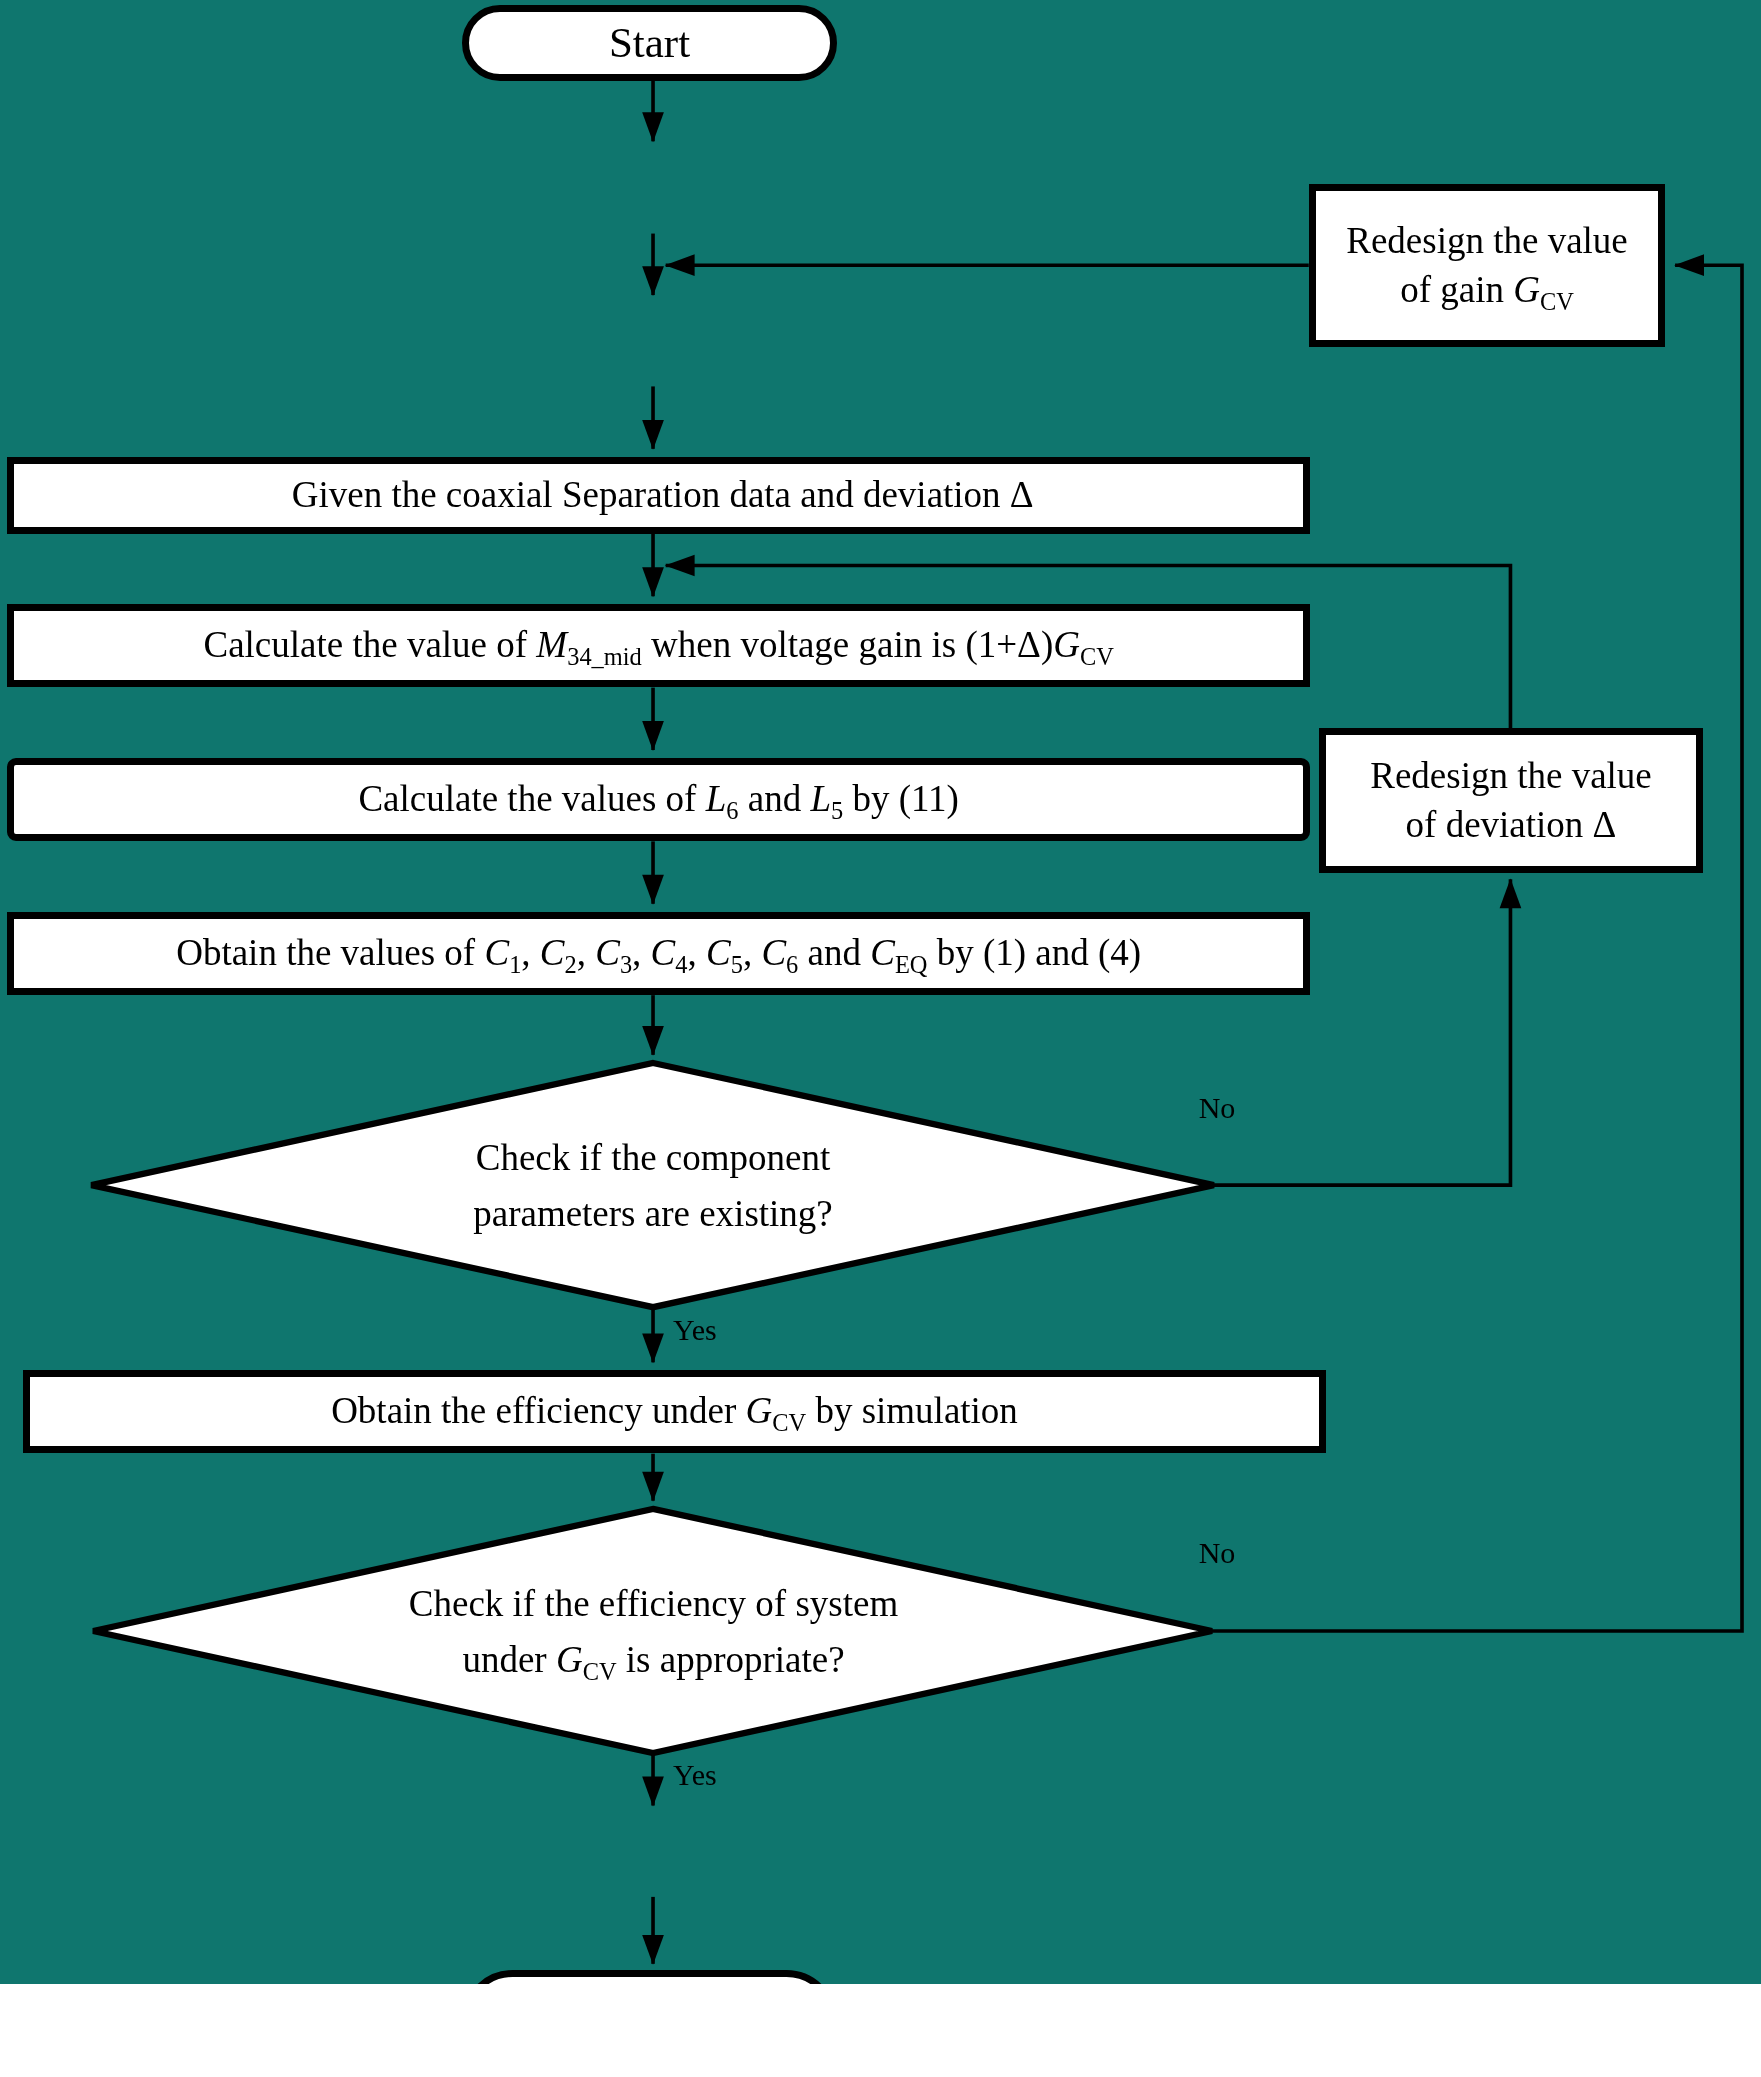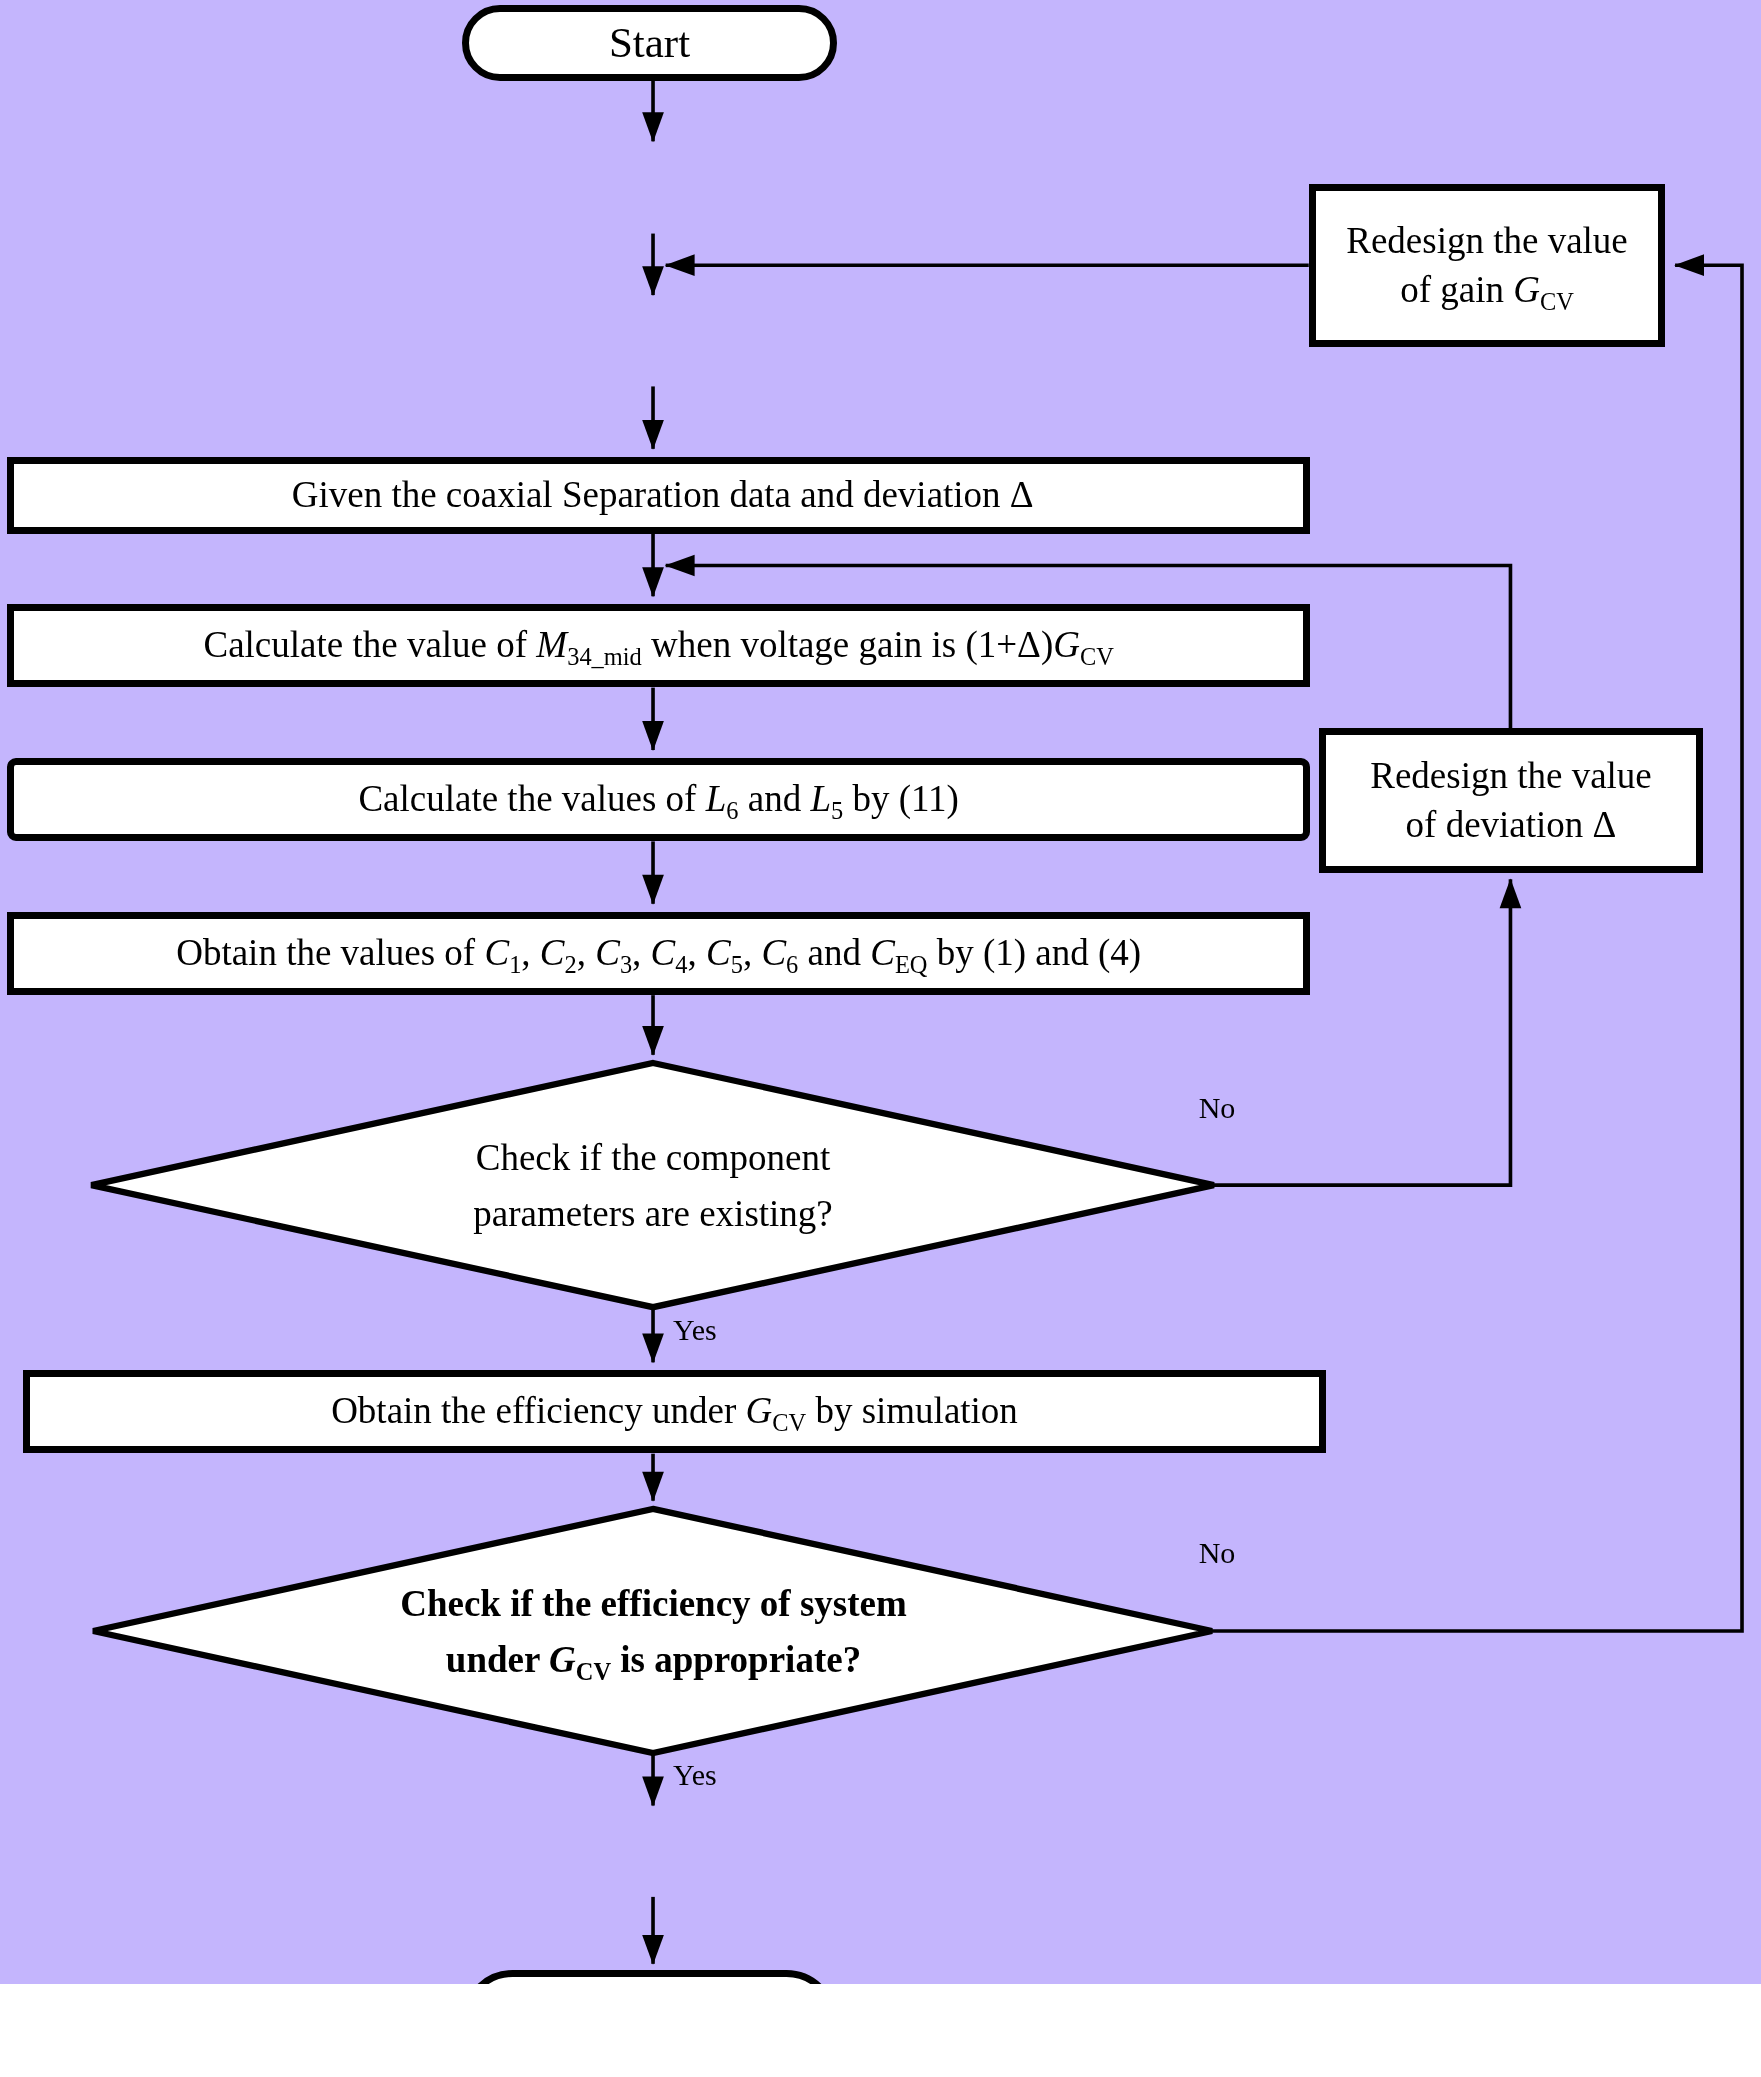--- a/index.html
+++ b/index.html
@@ -1,16 +1,16 @@
 <!DOCTYPE html>
 <html style="font-size:14.5px"><head>
 <meta charset="utf-8">
 <style>
   html,body{margin:0;padding:0;background:#fff;}
-  #canvas{position:relative;width:1761px;height:1984px;background:#c4b5fd;overflow:hidden;
+  #canvas{position:relative;width:1761px;height:1984px;background:#0f766e;overflow:hidden;
           font-family:"Liberation Serif", serif;color:#000;}
   #wires{position:absolute;left:0;top:0;width:1761px;height:2078px;}
   .box{position:absolute;box-sizing:border-box;border:7.2px solid #000;background:#fff;
        display:flex;align-items:center;justify-content:center;text-align:center;
        font-size:37px;line-height:1.3;padding:0 11px;}
   .terminator{border-radius:52px;border-width:7.2px;font-size:43px;}
   .dtext{position:absolute;background:transparent;border:none;display:flex;align-items:center;
         justify-content:center;text-align:center;font-size:37px;line-height:1.5;}
   .branch-label{position:absolute;font-size:30px;line-height:1;font-family:Liberation Serif, serif;}
   i{font-style:italic;}
@@ -89,21 +89,21 @@
   </div>
 
   <div class="branch-label" style="left:673px;top:1315px;">
     <span>Yes</span>
   </div>
 
   <div class="box" style="left:23px;top:1370px;width:1303px;height:83px;text-align:right;">
     <span>Obtain the efficiency under <i>G</i><sub>CV</sub> by simulation</span>
   </div>
 
-  <div class="dtext" style="left:201px;top:1568px;width:905px;height:127px;font-weight:bold;">
+  <div class="dtext" style="left:201px;top:1568px;width:905px;height:127px;">
     <span>Check if the efficiency of system<br>under <i>G</i><sub>CV</sub> is  appropriate?</span>
   </div>
 
   <div class="branch-label" style="left:1167px;top:1538px;width:100px;text-align:center;">
     <span>No</span>
   </div>
 
   <div class="branch-label" style="left:673px;top:1760px;">
     <span>Yes</span>
   </div>

